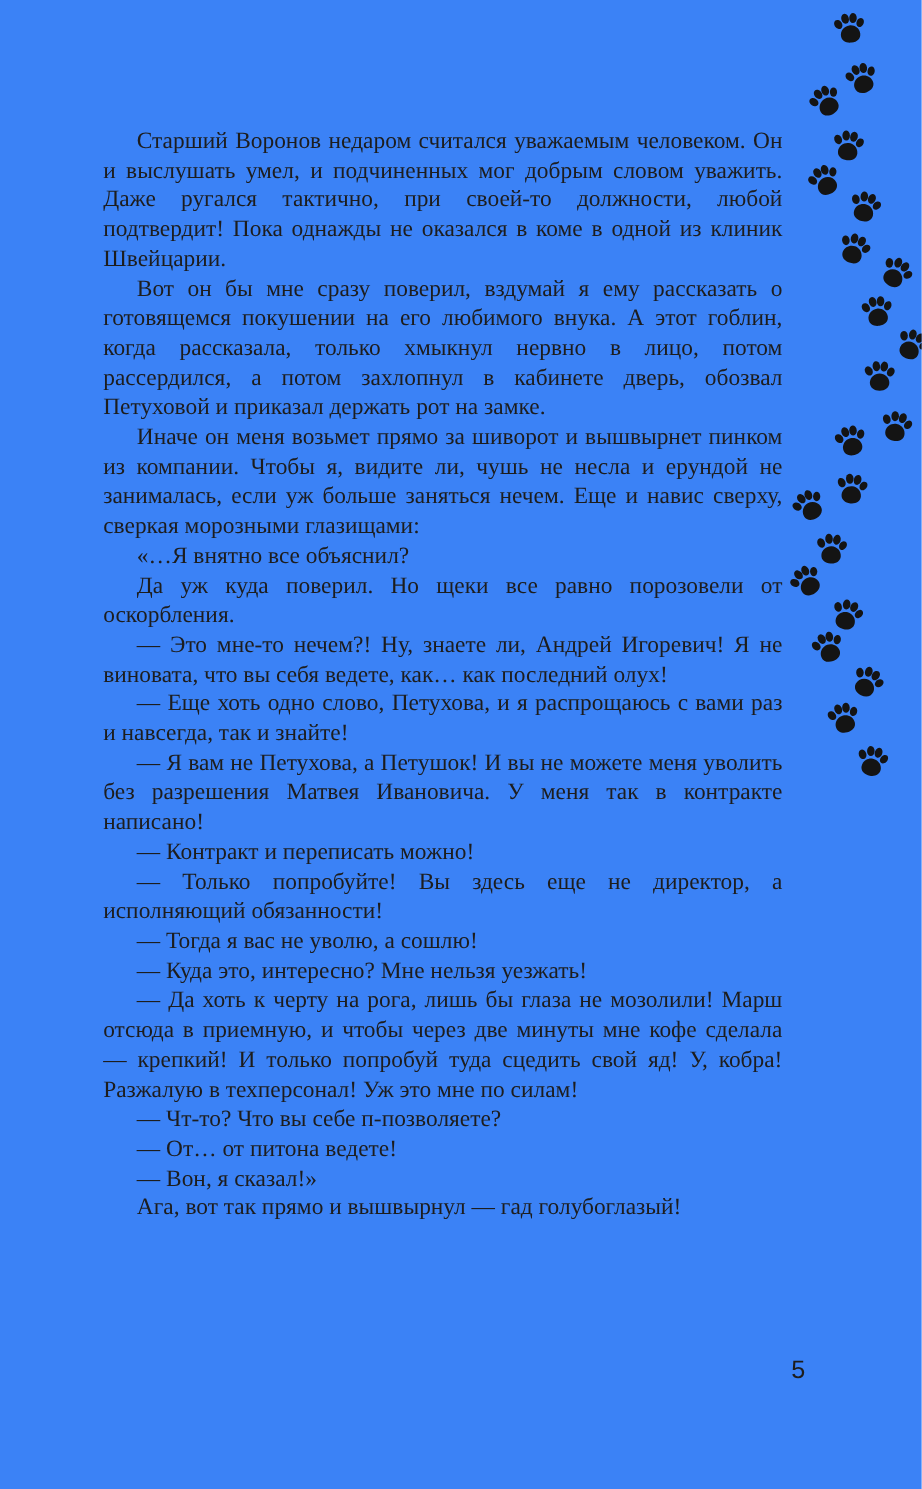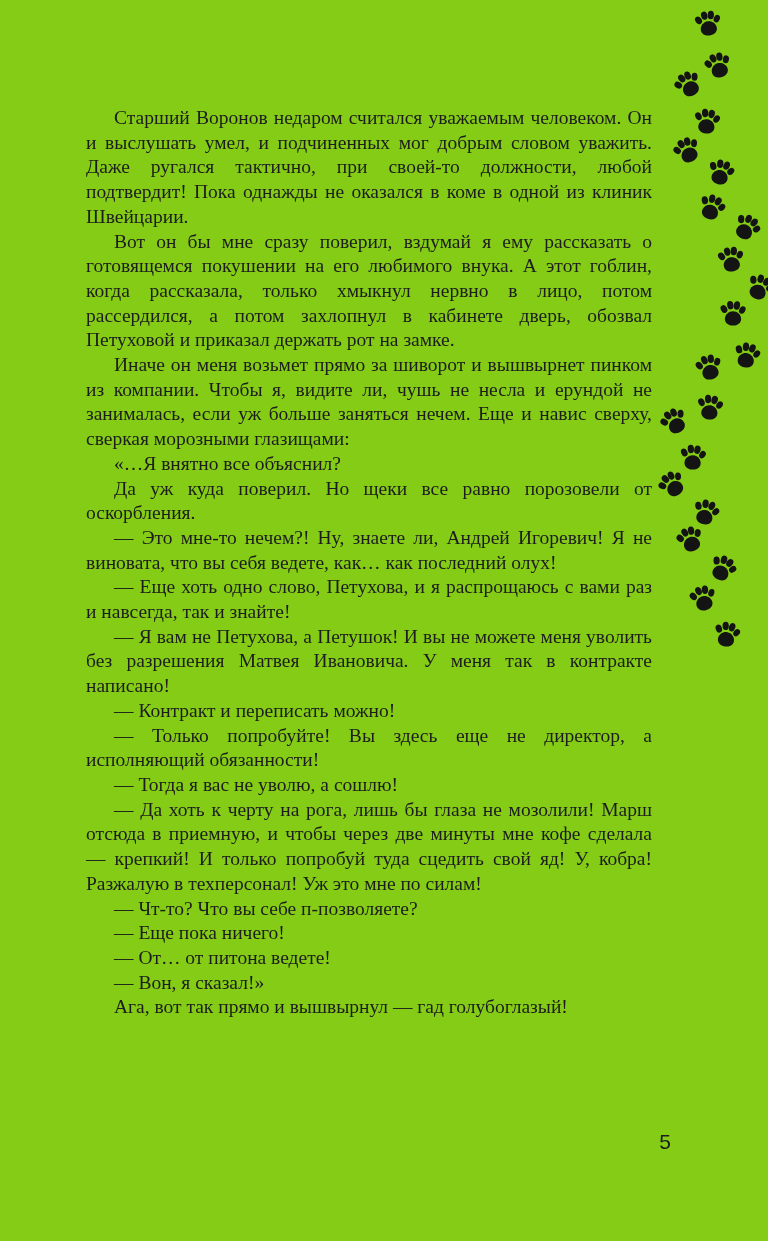--- a/index.html
+++ b/index.html
@@ -5,21 +5,21 @@
   html, body { margin: 0; padding: 0; }
   body {
     width: 768px; height: 1241px;
     background: #ffffff;
     position: relative;
     overflow: hidden;
     font-family: "Liberation Serif", serif;
   }
   .page {
     position: absolute; inset: 0;
-    background: #84cc16;
+    background: #3b82f6;
   }
   .text-block {
     position: absolute;
     left: 86px; top: 106px;
     width: 566px;
     color: #1d1d1d;
     font-size: 19.5px;
     line-height: 24.7px;
     text-align: justify;
     hyphens: auto;
@@ -66,23 +66,23 @@
       <p class="para">Вот он бы мне сразу поверил, вздумай я ему рассказать о готовящемся покушении на его любимого внука. А этот гоблин, когда рассказала, только хмыкнул нервно в лицо, потом рассердился, а потом захлопнул в кабинете дверь, обозвал Петуховой и приказал держать рот на замке.</p>
       <p class="para">Иначе он меня возьмет прямо за шиворот и вышвырнет пинком из компании. Чтобы я, видите ли, чушь не несла и ерундой не занималась, если уж больше заняться нечем. Еще и навис сверху, сверкая морозными глазищами:</p>
       <p class="para">«…Я внятно все объяснил?</p>
       <p class="para">Да уж куда поверил. Но щеки все равно порозовели от оскорбления.</p>
       <p class="para">— Это мне-то нечем?! Ну, знаете ли, Андрей Игоревич! Я не виновата, что вы себя ведете, как… как последний олух!</p>
       <p class="para">— Еще хоть одно слово, Петухова, и я распрощаюсь с вами раз и навсегда, так и знайте!</p>
       <p class="para">— Я вам не Петухова, а Петушок! И вы не можете меня уволить без разрешения Матвея Ивановича. У меня так в контракте написано!</p>
       <p class="para">— Контракт и переписать можно!</p>
       <p class="para">— Только попробуйте! Вы здесь еще не директор, а исполняющий обязанности!</p>
       <p class="para">— Тогда я вас не уволю, а сошлю!</p>
+      <p class="para">— Куда это, интересно? Мне нельзя уезжать!</p>
       <p class="para">— Да хоть к черту на рога, лишь бы глаза не мозолили! Марш отсюда в приемную, и чтобы через две минуты мне кофе сделала — крепкий! И только попробуй туда сцедить свой яд! У, кобра! Разжалую в техперсонал! Уж это мне по силам!</p>
       <p class="para">— Чт-то? Что вы себе п-позволяете?</p>
-      <p class="para">— Еще пока ничего!</p>
       <p class="para">— От… от питона ведете!</p>
       <p class="para">— Вон, я сказал!»</p>
       <p class="para">Ага, вот так прямо и вышвырнул — гад голубоглазый!</p>
     </div>
   <div class="paw-trail">
       <svg viewBox="0 0 100 100" class="paw" style="left: 693px; top: 7px; transform: rotate(-8deg); fill: rgb(20, 20, 20);">
         <use href="#paw-shape"></use>
       </svg>
       <svg viewBox="0 0 100 100" class="paw" style="left: 703px; top: 49px; transform: rotate(-18deg); fill: rgb(20, 20, 20);">
         <use href="#paw-shape"></use>

